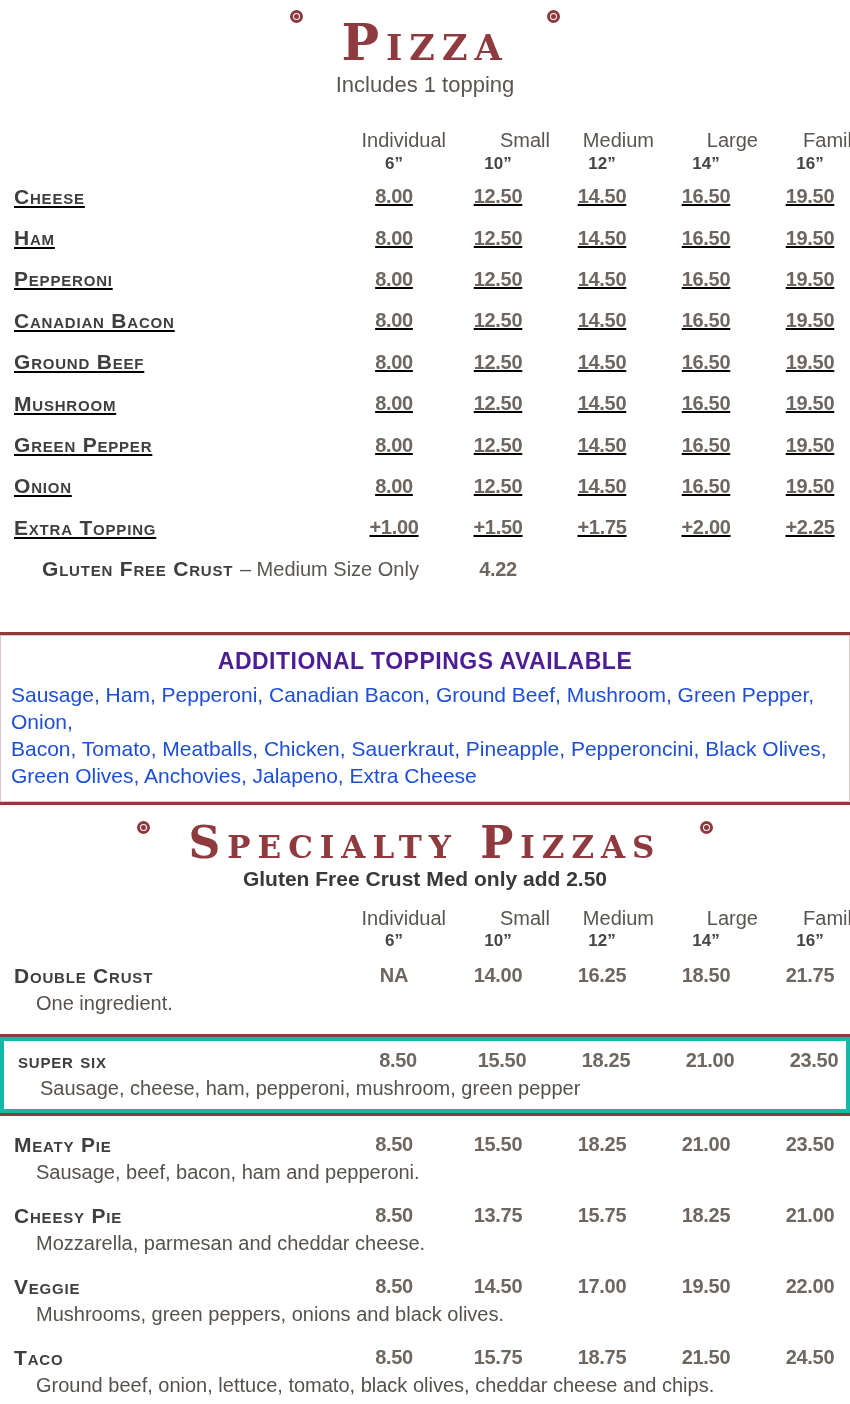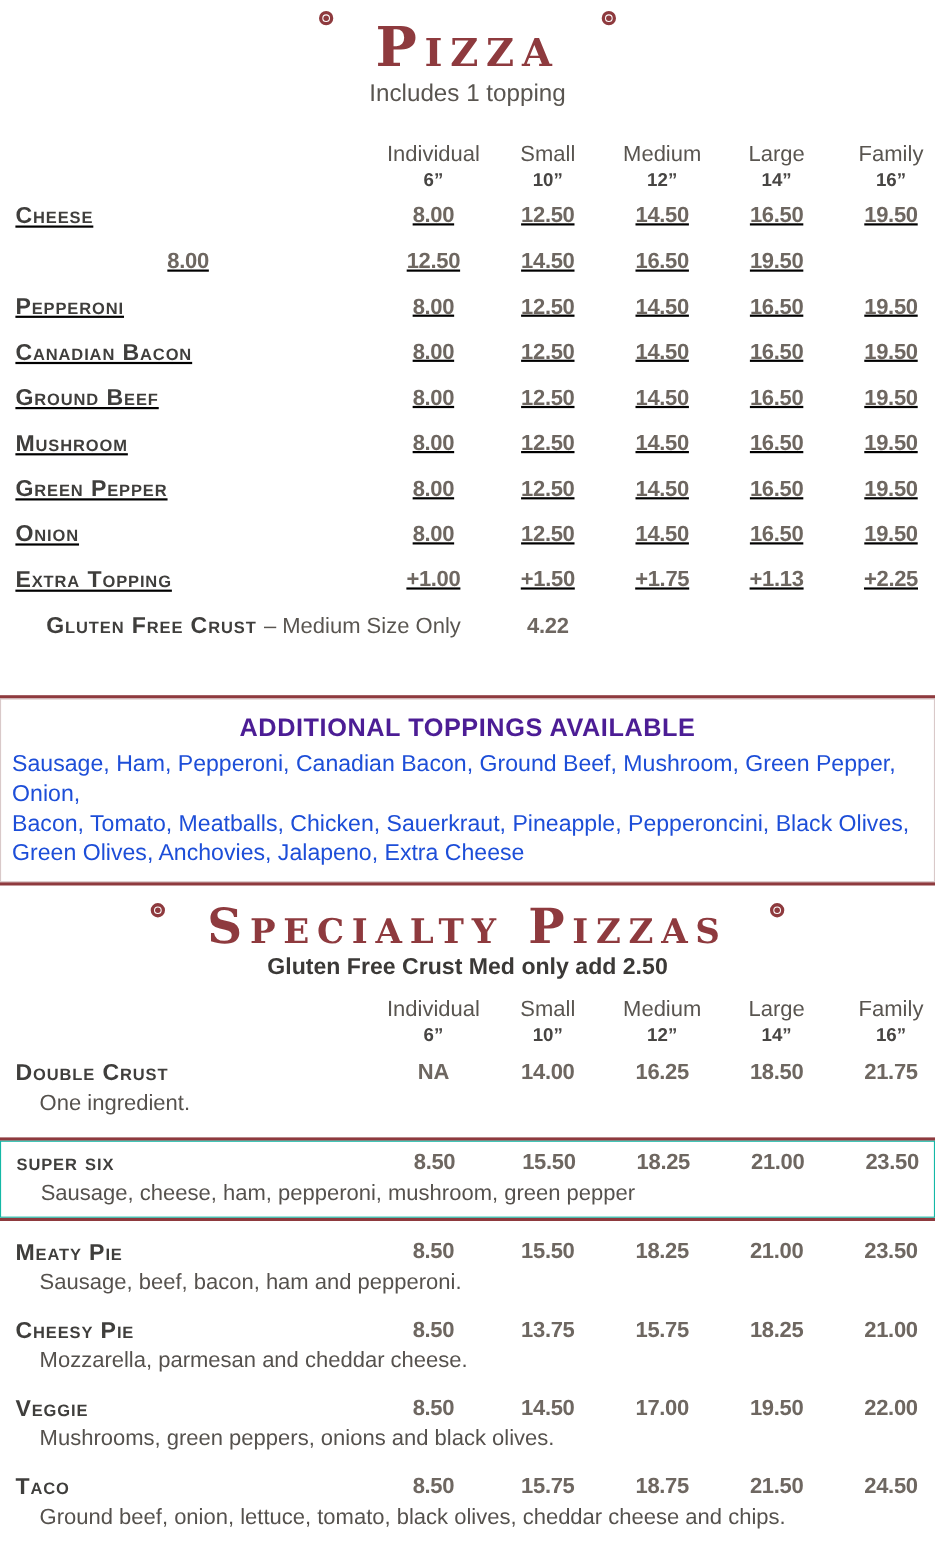--- a/index.html
+++ b/index.html
@@ -48,21 +48,21 @@
     color:var(--name-color);font-size:21px;white-space:nowrap;
   }
   .name-note{
     font-variant:normal;font-weight:normal;letter-spacing:0px;
     color:var(--label-color);font-size:20px;
   }
   .price-cell{
     text-align:center;font-weight:bold;color:var(--price-color);
     font-size:20px;letter-spacing:-0.3px;
   }
-  .col-label{text-align:center;color:var(--label-color);font-size:20px;font-weight:normal;}
+  .col-label{text-align:right;color:var(--label-color);font-size:20px;font-weight:normal;}
   .col-size{text-align:center;color:var(--size-color);font-size:17px;font-weight:bold;}
   #pizza-header{margin-top:30px;}
   #pizza-header .grid-row{height:24px;}
   #pizza-rows .grid-row{height:41.4px;text-decoration:underline;}
   
   .rule-box{
     margin-top:42px;
     border-top:3px solid var(--maroon);
     border-bottom:3px solid var(--maroon);
   }
@@ -87,21 +87,21 @@
     padding-left:36px;color:var(--desc-color);font-size:20px;margin-top:3px;
     white-space:nowrap;
   }
   #specialty-rows{margin-top:10px;}
   .hl-box{
     border-top:3px solid var(--maroon);
     border-bottom:3px solid var(--maroon);
     margin-bottom:16px;
   }
   .hl-inner{
-    border:1px solid #14b8a6;
+    border:4px solid #14b8a6;
     padding:7px 0 9px 0;
   }
   .hl-inner .sp-block{margin-bottom:0;}
 </style>
 </head>
 <body>
 
 <div class="title-row" style="padding-top:10px;">
   <span class="ring-dot"></span>
   <div class="menu-title" id="pizza-title">Pizza</div>
@@ -130,20 +130,21 @@
 <div id="pizza-rows">
     <div class="grid-row">
       <div class="name-cell">Cheese</div>
       <div class="price-cell">8.00</div>
       <div class="price-cell">12.50</div>
       <div class="price-cell">14.50</div>
       <div class="price-cell">16.50</div>
       <div class="price-cell">19.50</div>
     </div>
     <div class="grid-row">
+      <div class="name-cell">Ham</div>
       <div class="price-cell">8.00</div>
       <div class="price-cell">12.50</div>
       <div class="price-cell">14.50</div>
       <div class="price-cell">16.50</div>
       <div class="price-cell">19.50</div>
     </div>
     <div class="grid-row">
       <div class="name-cell">Pepperoni</div>
       <div class="price-cell">8.00</div>
       <div class="price-cell">12.50</div>
@@ -189,21 +190,21 @@
       <div class="price-cell">12.50</div>
       <div class="price-cell">14.50</div>
       <div class="price-cell">16.50</div>
       <div class="price-cell">19.50</div>
     </div>
     <div class="grid-row">
       <div class="name-cell">Extra Topping</div>
       <div class="price-cell">+1.00</div>
       <div class="price-cell">+1.50</div>
       <div class="price-cell">+1.75</div>
-      <div class="price-cell">+1.13</div>
+      <div class="price-cell">+2.00</div>
       <div class="price-cell">+2.25</div>
     </div>
   </div>
 
 <div class="grid-row" style="height:41.4px;">
   <div class="name-cell" style="grid-column:1 / span 2;margin-left:28px;">
     <span>Gluten Free Crust</span>
     <span class="name-note">– Medium Size Only</span>
   </div>
   <div class="price-cell" style="grid-column:3;">4.22</div>

